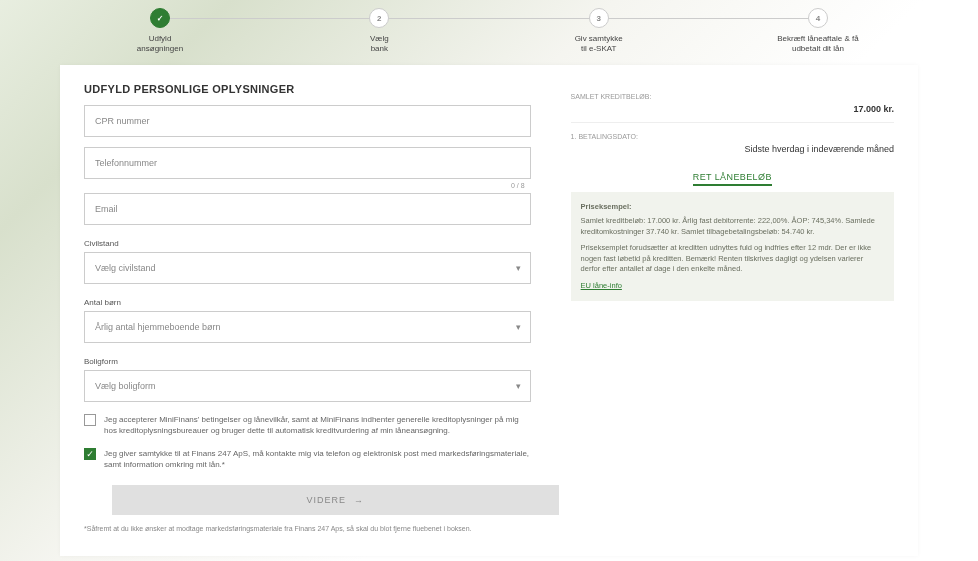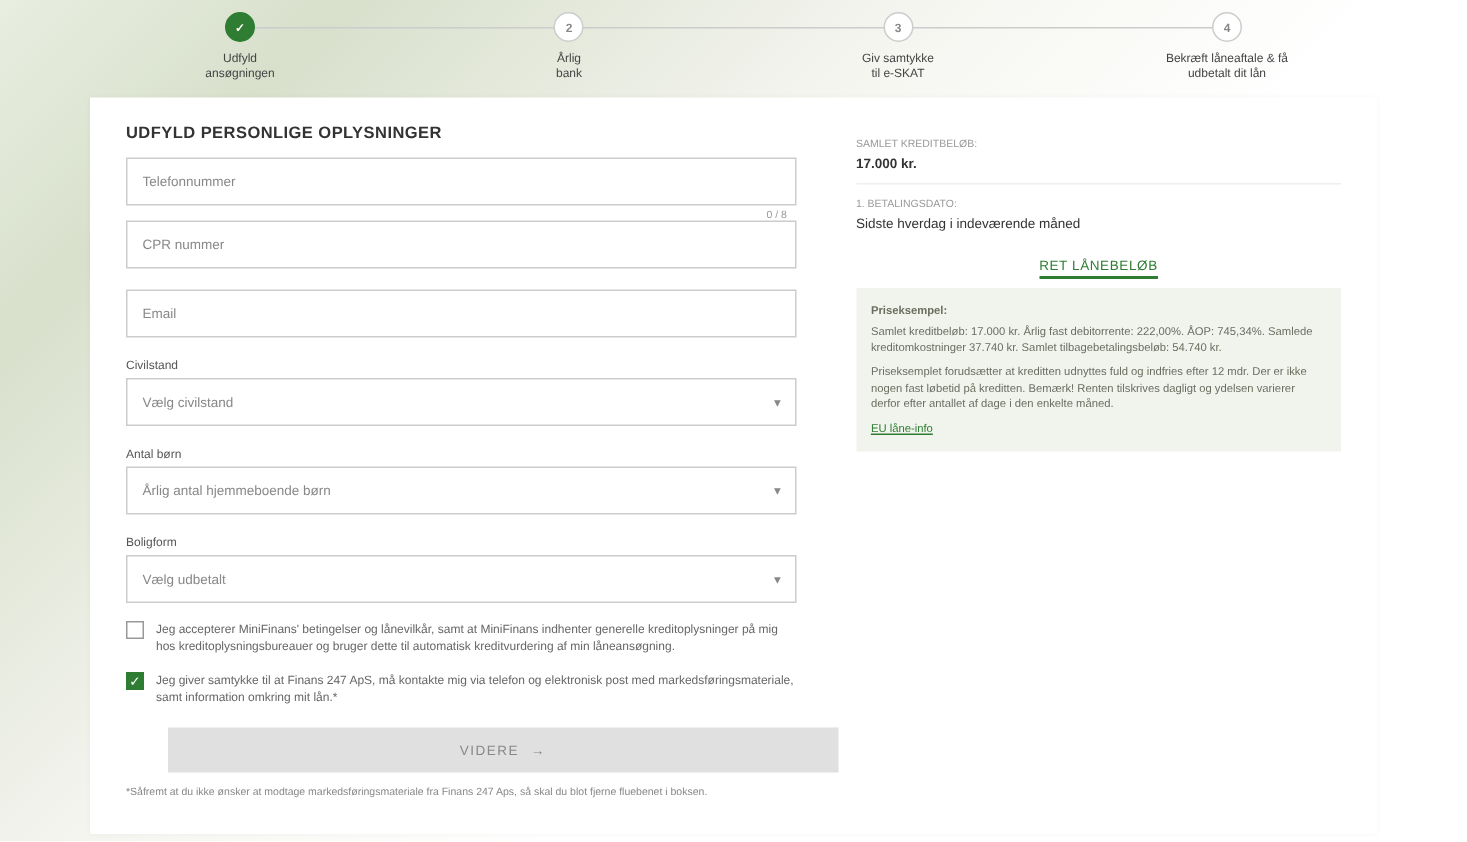--- a/index.html
+++ b/index.html
@@ -62,21 +62,21 @@
     font-size: 9px; color: #888; letter-spacing: 1px; margin-top: 14px;
     cursor: pointer; display: flex; align-items: center; justify-content: center; gap: 8px;
     text-transform: uppercase;
     margin-left: 28px;
   }
 
   .footnote { font-size: 7px; color: #888; margin-top: 10px; }
 
   
   .summary-label { font-size: 7px; color: #999; text-transform: uppercase; margin-top: 10px; }
-  .summary-value { font-size: 9px; color: #333; font-weight: bold; margin: 4px 0 8px; }
+  .summary-value { font-size: 9px; color: #333; font-weight: bold; margin: 4px 0 8px; text-align: right; }
   .hr { border: none; border-top: 1px solid #eee; margin: 6px 0; }
 
   .link-green { color: #2e7d32; font-size: 9px; font-weight: normal; text-align: center; padding: 10px 0; display: block; cursor: pointer; text-transform: uppercase; letter-spacing: 0.4px; }
   .link-underline { border-bottom: 2px solid #2e7d32; display: inline-block; padding-bottom: 2px; }
 
   .example-box { background: #f1f3ed; padding: 10px; margin-top: 6px; font-size: 7.5px; color: #6a6f60; line-height: 1.4; }
   .example-box .title { font-weight: bold; margin-bottom: 4px; }
   .example-box p { margin-bottom: 6px; }
   .example-box a { color: #2e7d32; text-decoration: underline; cursor: pointer; }
 </style>
@@ -86,66 +86,66 @@
 <div class="stepper">
   <div class="step-line"></div>
 
   <div class="step">
     <div class="step-circle active">✓</div>
     <div class="step-label" style="white-space:pre-line">Udfyld
 ansøgningen</div>
   </div>
   <div class="step">
     <div class="step-circle">2</div>
-    <div class="step-label" style="white-space:pre-line">Årlig
+    <div class="step-label" style="white-space:pre-line">Vælg
 bank</div>
   </div>
   <div class="step">
     <div class="step-circle">3</div>
     <div class="step-label" style="white-space:pre-line">Giv samtykke
 til e-SKAT</div>
   </div>
   <div class="step">
     <div class="step-circle">4</div>
     <div class="step-label" style="white-space:pre-line">Bekræft låneaftale &amp; få
 udbetalt dit lån</div>
   </div>
 </div>
 
 <div class="card">
 
   <div class="left">
     <h2>UDFYLD PERSONLIGE OPLYSNINGER</h2>
 
     <div class="input-wrap">
+      <input class="text-input" placeholder="CPR nummer" style="">
+    </div>
+    <div class="input-wrap">
       <input class="text-input" placeholder="Telefonnummer" style="">
       <span class="counter">0 / 8</span>
-    </div>
-    <div class="input-wrap">
-      <input class="text-input" placeholder="CPR nummer" style="">
     </div>
     <div class="input-wrap" style="margin-top:14px">
       <input class="text-input" placeholder="Email" style="">
     </div>
 
     <div class="field-label">Civilstand</div>
     <div class="select-wrap">
       <div class="select">Vælg civilstand</div>
       <span class="chev">▾</span>
     </div>
 
     <div class="field-label">Antal børn</div>
     <div class="select-wrap">
       <div class="select">Årlig antal hjemmeboende børn</div>
       <span class="chev">▾</span>
     </div>
 
     <div class="field-label">Boligform</div>
     <div class="select-wrap">
-      <div class="select">Vælg udbetalt</div>
+      <div class="select">Vælg boligform</div>
       <span class="chev">▾</span>
     </div>
 
     <div class="checkbox-row">
       <div class="checkbox"></div>
       <div class="check-text">Jeg accepterer MiniFinans' betingelser og lånevilkår, samt at MiniFinans indhenter generelle kreditoplysninger på mig hos kreditoplysningsbureauer og bruger dette til automatisk kreditvurdering af min låneansøgning.</div>
     </div>
 
     <div class="checkbox-row">
       <div class="checkbox checked">✓</div>

